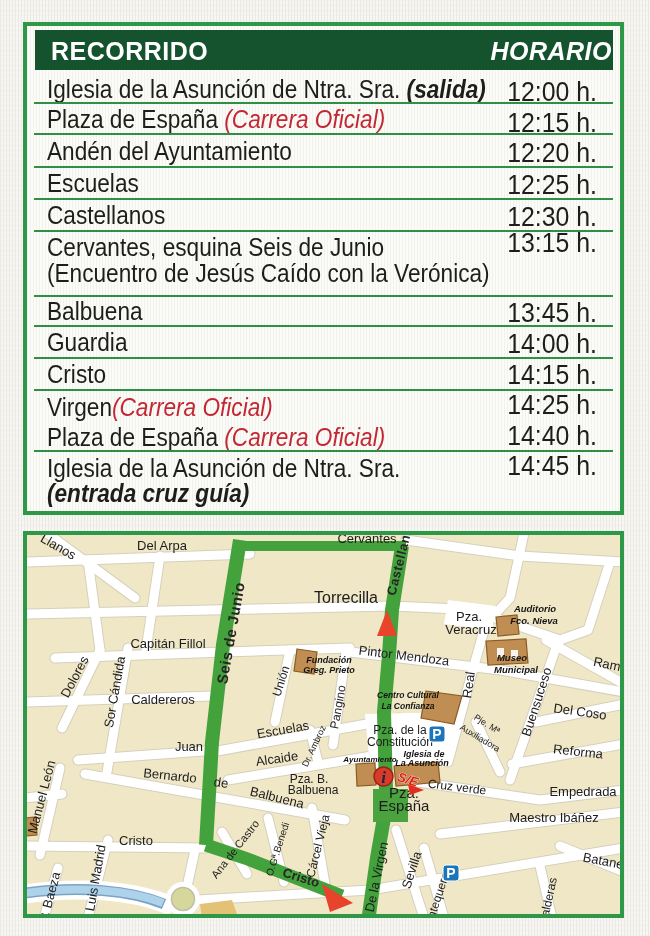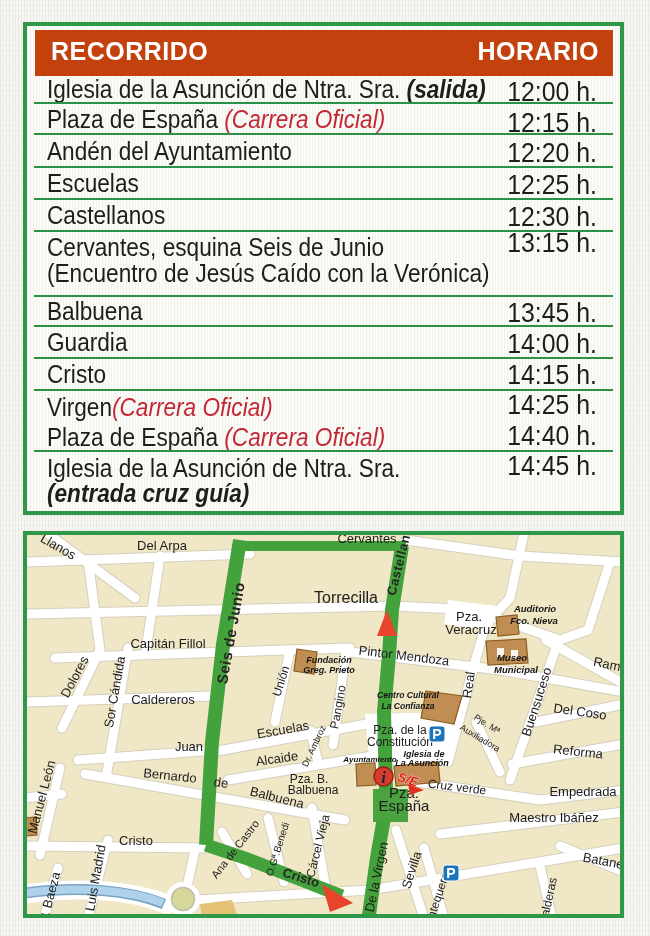--- a/index.html
+++ b/index.html
@@ -9,36 +9,36 @@
     background-image:
       repeating-linear-gradient(90deg, rgba(205,205,198,0.30) 0 1px, rgba(255,255,255,0) 1px 3px),
       repeating-linear-gradient(0deg, rgba(215,215,208,0.12) 0 1px, rgba(255,255,255,0) 1px 5px);
     font-family:"Liberation Sans", sans-serif;
   }
   .abs{position:absolute;}
   
   #tframe{left:23px;top:22px;width:601px;height:493px;border:4px solid #2f9848;
     box-sizing:border-box;background-color:#fbfbf8;
     background-image:repeating-linear-gradient(90deg, rgba(205,207,198,0.22) 0 1px, rgba(255,255,255,0) 1px 3px);}
-  #thead{left:35px;top:30px;width:578px;height:46px;background:#c2410c;}
+  #thead{left:35px;top:30px;width:578px;height:40px;background:#14532d;}
   .hcell{position:absolute;top:0;height:42px;line-height:42px;color:#fff;
     font-size:25px;font-weight:bold;letter-spacing:0.5px;}
   .row{left:47px;height:26px;line-height:26px;font-size:26px;color:#1d1d1b;white-space:nowrap;transform:scaleX(0.87);transform-origin:0 50%;}
   .time{width:120px;text-align:right;height:26px;line-height:26px;font-size:27px;color:#1d1d1b;transform:scaleX(0.92);transform-origin:100% 50%;}
   .sep{left:34px;width:579px;height:2px;background:#2e8f47;}
   .bi{font-weight:bold;font-style:italic;}
   .red{color:#c22733;font-style:italic;}
 </style>
 </head>
 <body>
 
   <div class="abs" id="tframe"></div>
   <div class="abs" id="thead">
     <span class="hcell" style="left:16px;">RECORRIDO</span>
-    <span class="hcell" style="right:14px;">HORARIO</span>
+    <span class="hcell" style="right:1px;font-style:italic;">HORARIO</span>
   </div>
 
   <div class="abs row" style="top:76px;">Iglesia de la Asunción de Ntra. Sra. <span class="bi">(salida)</span></div>
   <div class="abs row" style="top:106px;">Plaza de España <span class="red">(Carrera Oficial)</span></div>
   <div class="abs row" style="top:138px;">Andén del Ayuntamiento</div>
   <div class="abs row" style="top:170px;">Escuelas</div>
   <div class="abs row" style="top:202px;">Castellanos</div>
   <div class="abs row" style="top:234px;">Cervantes, esquina Seis de Junio</div>
   <div class="abs row" style="top:260px;">(Encuentro de Jesús Caído con la Verónica)</div>
   <div class="abs row" style="top:298px;">Balbuena</div>

